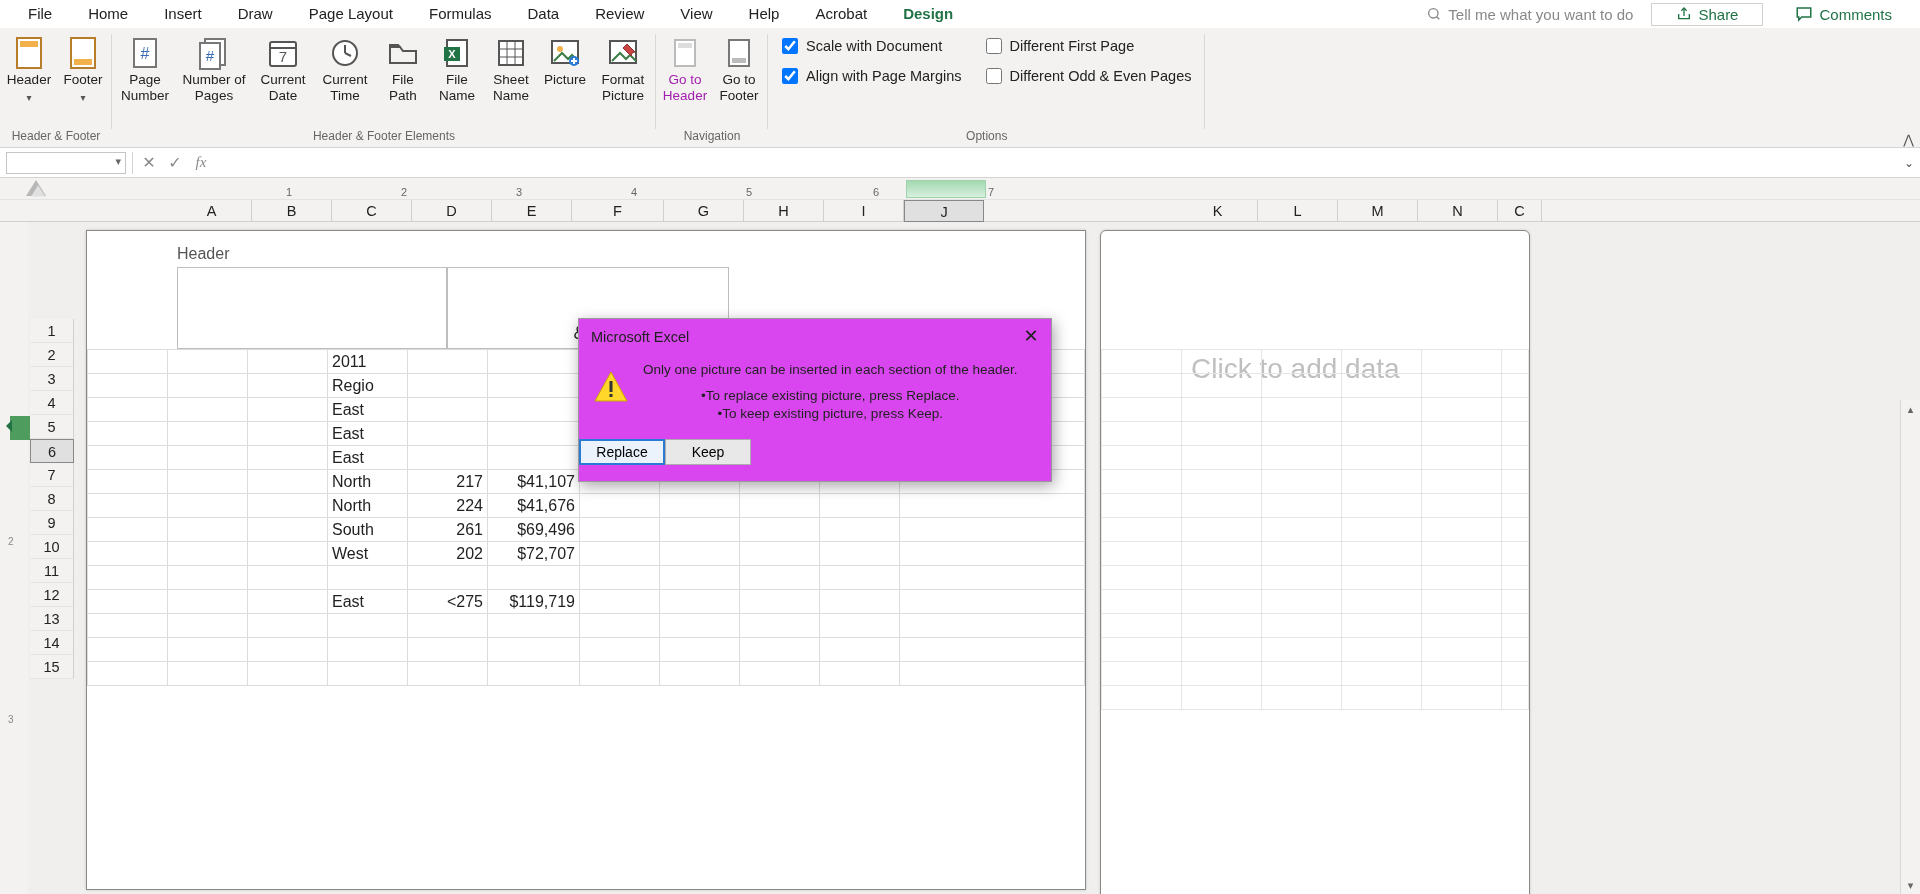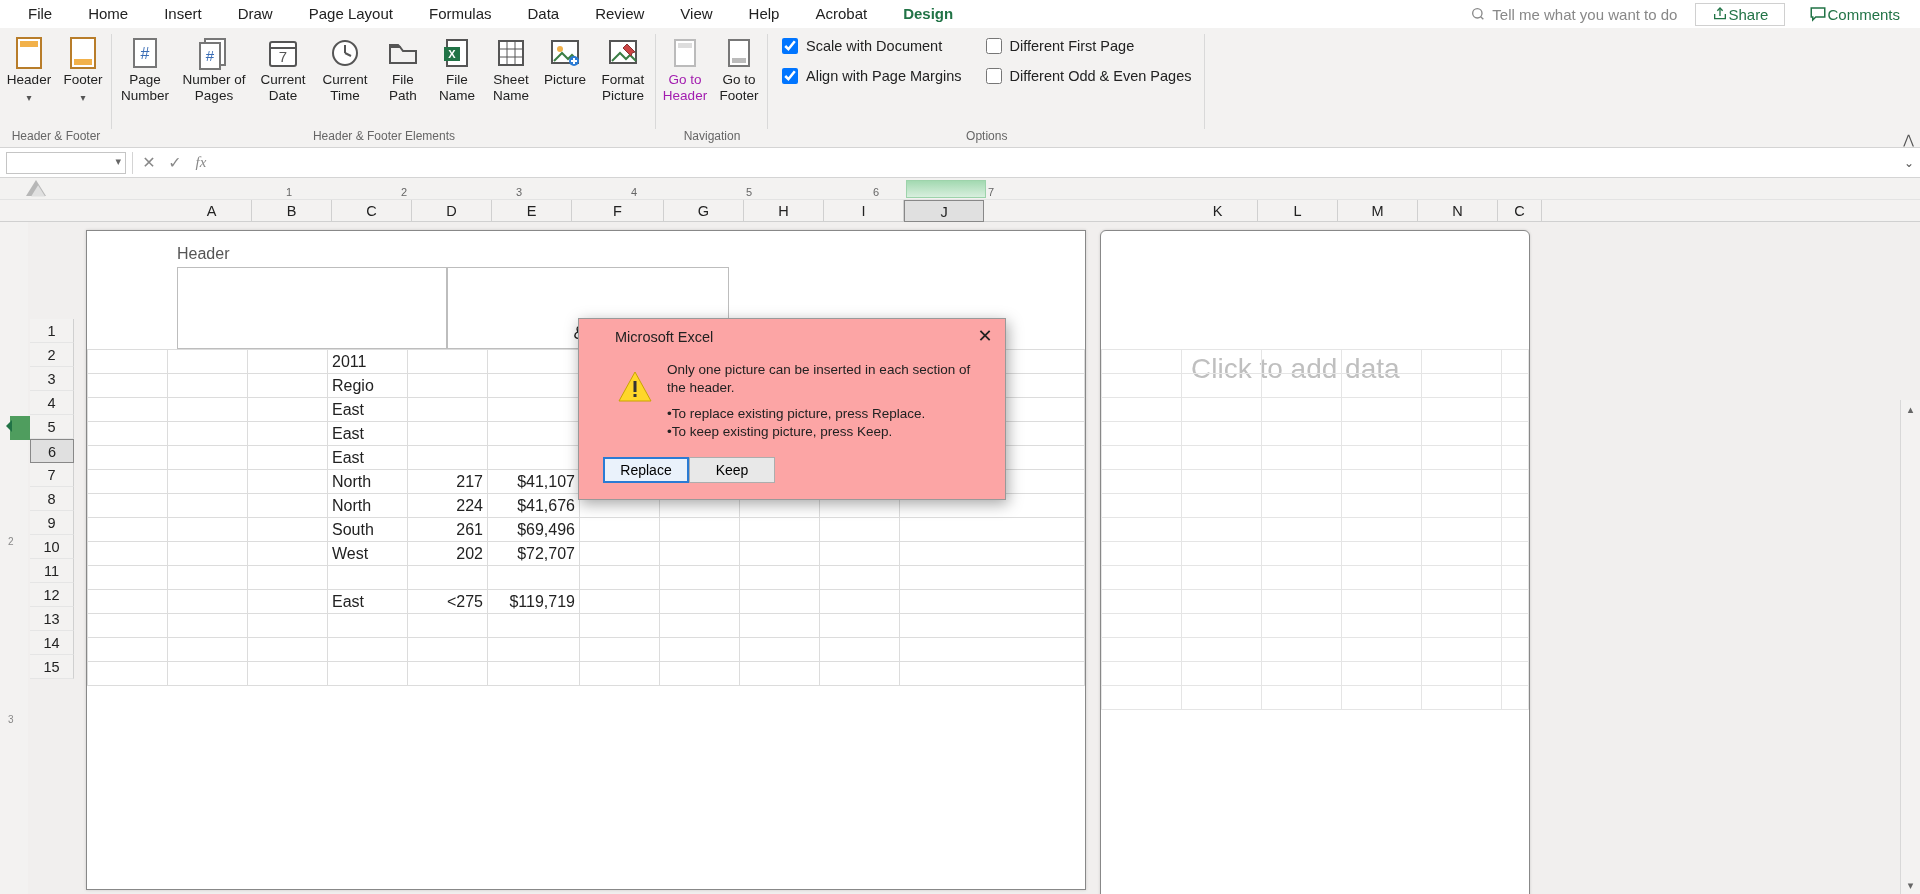--- a/index.html
+++ b/index.html
@@ -5,21 +5,21 @@
   * { box-sizing: border-box; margin: 0; padding: 0; font-family: "Segoe UI", Arial, sans-serif; }
   body { background: #fff; overflow: hidden; width: 1920px; height: 894px; position: relative; font-size: 14px; color: #222; }
 
   
   .tab-strip { height: 28px; background: #fff; display: flex; align-items: flex-end; border-bottom: none; padding-left: 10px; position: relative; }
   .tab-strip .tab { padding: 0 18px; height: 28px; line-height: 28px; font-size: 15px; cursor: pointer; color: #222; }
   .tab-strip .tab.active { color: #217346; font-weight: 600; position: relative; }
   .tab-strip .tab.active::after { content: ""; position: absolute; left: 6px; right: 6px; bottom: -4px; height: 3px; background: #217346; }
   .tab-right { position: absolute; right: 4px; top: 0; display: flex; align-items: center; height: 28px; gap: 8px; }
   .tellme { display: flex; align-items: center; gap: 6px; font-size: 15px; color: #888; padding: 0 10px; cursor: text; }
-  .topbtn { border: 1px solid #d0d0d0; padding: 2px 16px; font-size: 15px; display: flex; align-items: center; cursor: pointer; color: #217346; background: #fff; }
+  .topbtn { border: 1px solid #d0d0d0; padding: 2px 24px; font-size: 15px; display: flex; align-items: center; gap: 6px; cursor: pointer; color: #217346; background: #fff; }
   .topbtn.plain { border: none; }
 
   
   .ribbon { height: 120px; background: #f3f2f1; border-bottom: 1px solid #d4d4d4; display: flex; position: relative; }
   .ribbon-group { display: flex; flex-direction: column; align-items: center; justify-content: space-between; padding: 4px 6px 2px 6px; position: relative; height: 100%; }
   .ribbon-group::after { content: ""; position: absolute; right: 0; top: 6px; bottom: 18px; width: 1px; background: #d9d9d9; }
   .ribbon-group:last-child::after { display: none; }
   .group-body { display: flex; align-items: flex-start; gap: 8px; flex: 1; }
   .group-label { font-size: 12px; color: #666; padding-bottom: 2px; }
   .big-btn { display: flex; flex-direction: column; align-items: center; justify-content: flex-start; width: 54px; text-align: center; font-size: 13.5px; line-height: 16px; cursor: pointer; padding-top: 4px; gap: 2px; }
@@ -93,24 +93,24 @@
   .selcell::after { content:""; position:absolute; right:-3px; bottom:-3px; width:6px;height:6px; background:#1a7f37; }
   .sel-edit-hilite { position:absolute; width:20px; height:24px; background:#4f9d5e; left:10px; top:216px; z-index:6;}
   .sel-edit-hilite::after{content:""; position:absolute; left:-4px; top:4px; width:0;height:0;border-top:6px solid transparent;border-bottom:6px solid transparent;border-right:6px solid #217346;}
 
   
   .vscroll { position:absolute; right:0; top:200px; width:20px; bottom:0; background:#f3f2f1; border-left:1px solid #d8d8d8;}
   .vscroll .up,.vscroll .dn{height:18px;text-align:center;font-size:11px;color:#666;line-height:18px;}
   .vscroll .dn{position:absolute;bottom:0;left:0;right:0;}
 
   
-  .modal { position:absolute; left:578px; top:318px; width:428px; background:#fca5a5; border:1px solid #999; box-shadow:2px 4px 14px rgba(0,0,0,0.35); z-index:50;padding-left:24px; }
+  .modal { position:absolute; left:578px; top:318px; width:474px; background:#d946ef; border:1px solid #999; box-shadow:2px 4px 14px rgba(0,0,0,0.35); z-index:50; }
   .modal-title { height:36px; line-height:36px; padding:0 12px; font-size:14.5px; position:relative; }
   .modal-close { position:absolute; right:8px; top:6px; width:24px; height:24px; text-align:center; line-height:22px; font-size:18px; cursor:pointer; }
-  .modal-body { padding:6px 14px 10px 14px; display:flex; gap:14px; }
+  .modal-body { padding:6px 14px 10px 14px; display:flex; gap:14px;text-align:center; }
   .warn-ico { width:36px; height:36px; margin-top:8px; flex:none; }
   .modal-text { font-size:13.5px; line-height:18px; }
   .modal-text .line1 { margin-bottom:8px; }
   .modal-btns { display:flex; justify-content:flex-start; padding:6px 0 16px 0;}
   .modal-btns button { width:86px; height:26px; font-size:14px; border:1px solid #adadad; background:#e8e8e8; cursor:pointer; }
   .modal-btns button.primary { border:2px solid #2a7bd4; background:#eaf2fb; }
 
 </style>
 </head>
 <body>

